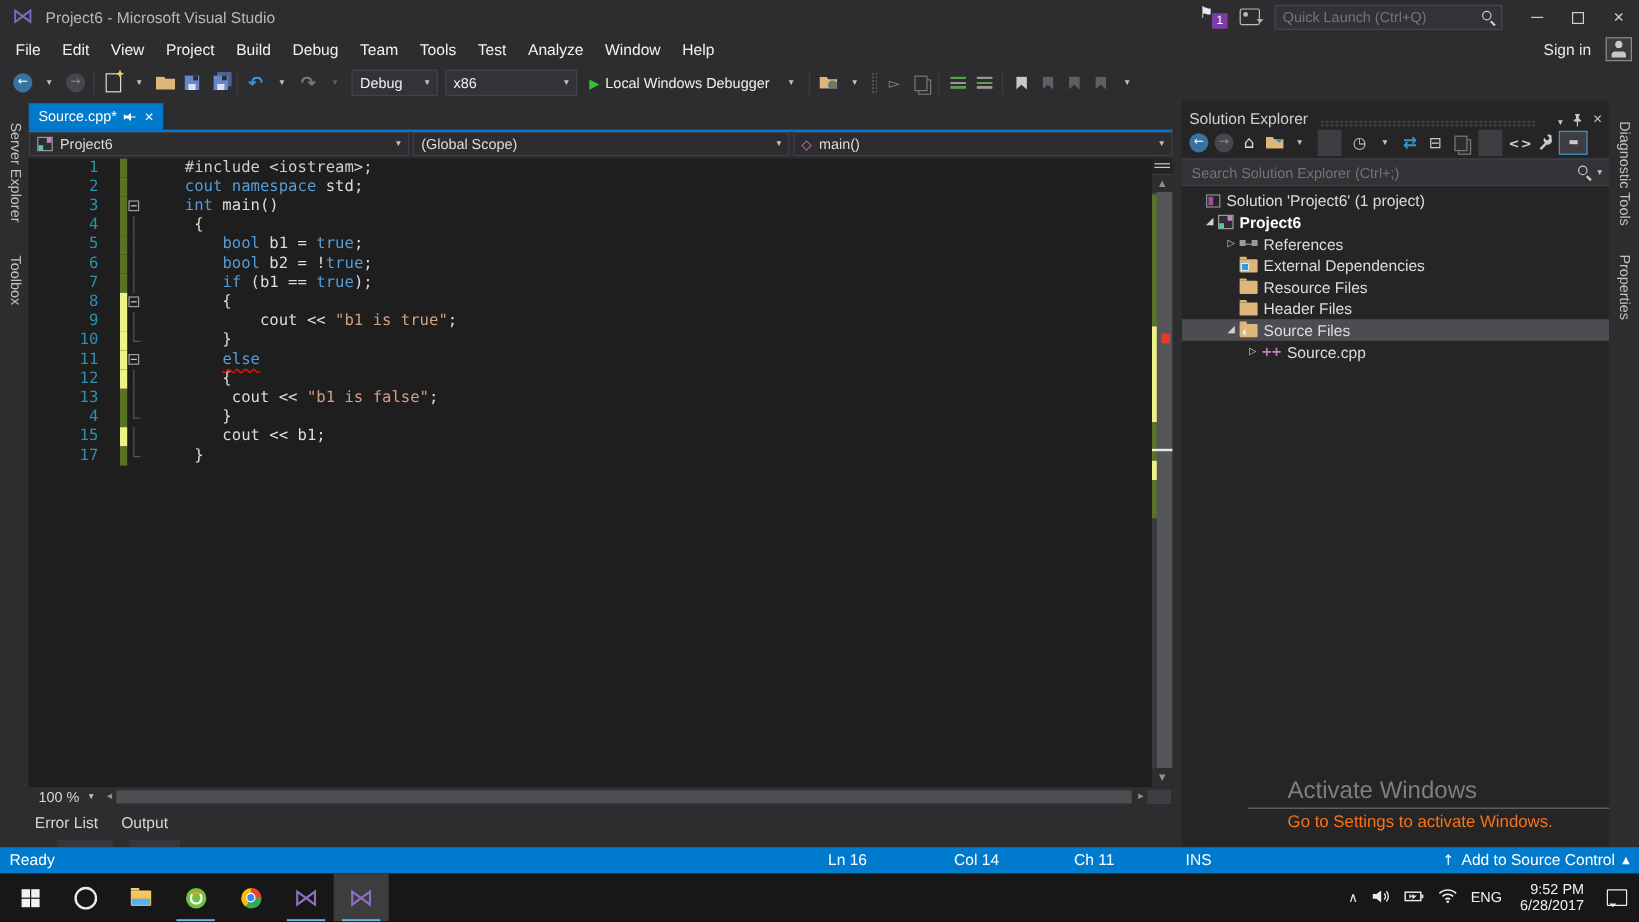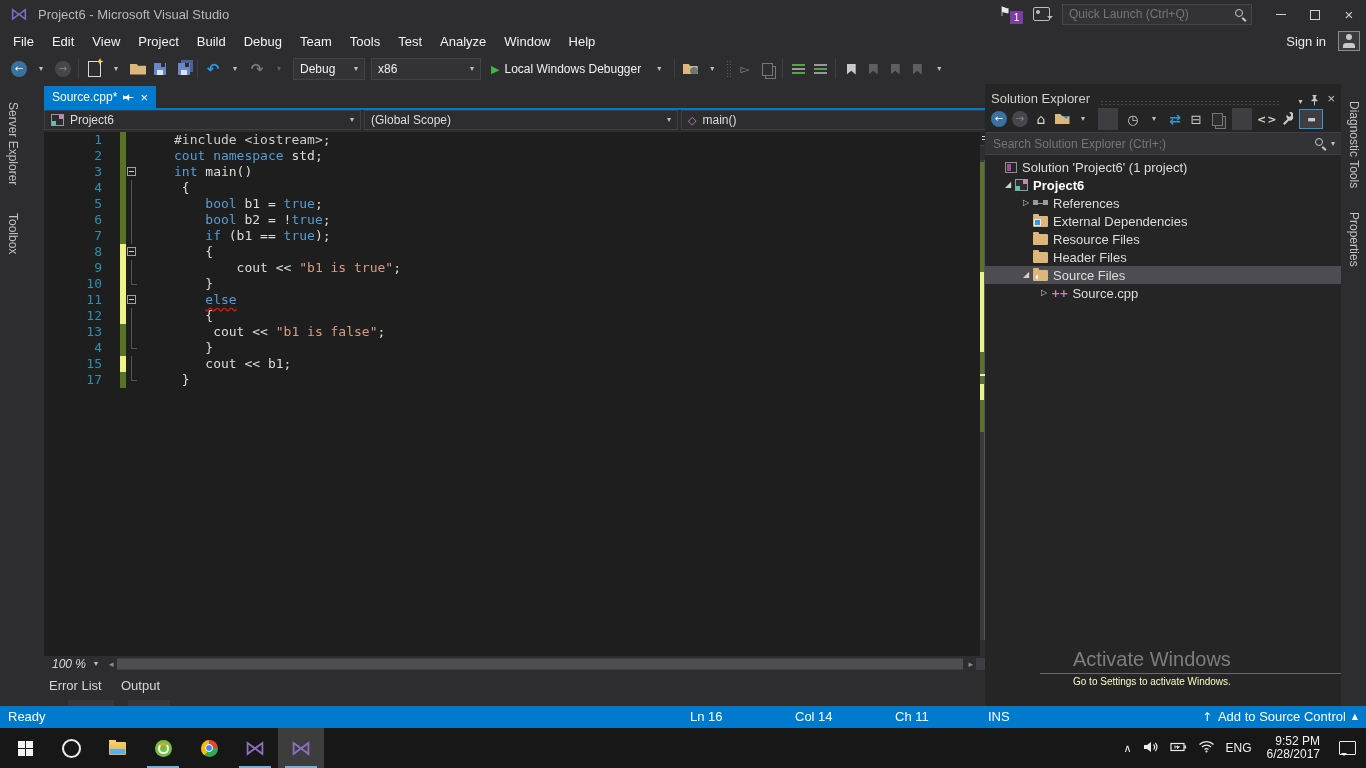--- a/index.html
+++ b/index.html
@@ -64,21 +64,21 @@
   .k-pointer{color:#8a8a8a;font-size:12px;}
   .k-copydoc{width:9px;height:11px;border:1px solid #777;position:relative;background:#2d2d30;box-shadow:3px 3px 0 -1px #2d2d30,3px 3px 0 0 #777;}
   .k-comment{width:13px;height:10px;background:linear-gradient(to bottom,#5aa14d 0 2px,transparent 2px 4px,#989898 4px 6px,transparent 6px 8px,#5aa14d 8px 10px);}
   .k-uncomment{width:13px;height:10px;background:linear-gradient(to bottom,#989898 0 2px,transparent 2px 4px,#5aa14d 4px 6px,transparent 6px 8px,#989898 8px 10px);}
   .k-bookmark{width:9px;height:11px;background:#c9c9c9;clip-path:polygon(0 0,100% 0,100% 100%,50% 65%,0 100%);}
   .dis .k-bookmark{background:#5f5f63;}
   
   .main{position:absolute;left:0;top:84px;width:1366px;height:622px;background:#2d2d30;}
   .vtab{position:absolute;width:26px;display:flex;align-items:center;justify-content:center;color:#c2c2c2;font-size:12px;writing-mode:vertical-rl;}
   
-  .egroup{position:absolute;left:44px;top:0;width:953px;height:622px;}
+  .egroup{position:absolute;left:24px;top:0;width:953px;height:622px;}
   .tabrow{position:absolute;left:0;top:2px;height:22px;display:flex;}
   .etab{background:#007acc;color:#fff;display:flex;align-items:center;gap:7px;padding:0 8px;font-size:12px;}
   .etab .pin svg{display:block;}
   .etab .tclose{font-size:13px;color:#fff;}
   .tabline{position:absolute;left:0;top:24px;width:953px;height:2px;background:#007acc;}
   .navbar{position:absolute;left:0;top:26px;width:953px;height:22px;display:flex;gap:3px;}
   .navbox{height:20px;background:#2d2d30;border:1px solid #3f3f46;display:flex;align-items:center;padding:0 6px;box-sizing:border-box;color:#dcdcdc;font-size:12px;gap:6px;}
   .navbox .spacer{flex:1;}
   .editor{position:absolute;left:0;top:48px;width:953px;height:524px;background:#1e1e1e;}
   .code-host{position:absolute;left:0;top:0;right:21px;bottom:0;overflow:hidden;}
@@ -108,21 +108,21 @@
   .vs-up{height:14px;display:flex;align-items:center;justify-content:center;color:#8f8f8f;font-size:7px;}
   .vs-track{position:absolute;left:0;right:0;top:28px;bottom:16px;background:#55565a;}
   .vs-strip{position:absolute;left:0;top:0;bottom:0;width:4px;background:#3a3a3e;}
   .smark{position:absolute;left:0;width:4px;}
   .smark.saved{background:#5a732c;}
   .smark.unsaved{background:#eef28a;}
   .smark-err{position:absolute;right:2px;width:7px;background:#e8392b;}
   .smark-caret{position:absolute;left:0;right:0;background:#e8e8e8;}
   .vs-down{position:absolute;left:0;right:0;bottom:0;height:16px;display:flex;align-items:center;justify-content:center;color:#8f8f8f;font-size:7px;}
   
-  .hrow{position:absolute;left:0;top:572px;width:953px;height:16px;display:flex;align-items:center;background:#2d2d30;font-style:italic;}
+  .hrow{position:absolute;left:0;top:572px;width:953px;height:16px;display:flex;align-items:center;background:#2d2d30;}
   .zoomctl{display:flex;align-items:center;gap:8px;padding:0 8px;color:#d8d8d8;font-size:12px;}
   .harrow{color:#8f8f8f;font-size:9px;margin:0 3px;}
   .htrack{flex:1;height:12px;background:#3e3e42;position:relative;margin-right:2px;}
   .hthumb{position:absolute;left:0;top:1px;bottom:1px;right:0;background:#4d4d52;}
   .hcorner{width:20px;height:12px;background:#3e3e42;margin-right:1px;}
   
   .btabs{position:absolute;left:0;top:588px;width:953px;height:34px;}
   .btab{position:absolute;top:6px;font-size:13px;color:#d6d6d6;}
   .bstub{position:absolute;top:28px;height:6px;background:#37373b;}
   
@@ -164,21 +164,21 @@
   .folder-icon,.external-dependencies-icon,.source-folder-icon{width:15px;height:11px;background:#dcb67a;position:relative;border-radius:1px;}
   .folder-icon::before,.external-dependencies-icon::before,.source-folder-icon::before{content:"";position:absolute;left:0;top:-2px;width:6px;height:2px;background:#dcb67a;border-radius:1px 1px 0 0;}
   .external-dependencies-icon::after{content:"";position:absolute;left:1px;bottom:1px;width:5px;height:5px;background:#2d9ce2;border:1px solid #e8e8e8;}
   .source-folder-icon::after{content:"";position:absolute;left:1px;bottom:1px;border:3px solid transparent;border-right-color:#f0f0f0;margin-left:-2px;}
   .cpp-file-icon::after{content:"++";color:#c586c0;font-weight:bold;font-size:11px;letter-spacing:-1px;font-family:"DejaVu Sans",sans-serif;}
   .method-icon{color:#c586c0;font-size:11px;}
   .pinsvg{transform:rotate(-90deg);}
   
   .wm-title{position:absolute;left:1073px;top:564px;font-size:20px;color:#7e7e7e;}
   .wm-line{position:absolute;left:1040px;top:589px;width:313px;height:1px;background:#6a6a6e;}
-  .wm-sub{position:absolute;left:1073px;top:592px;font-size:10px;color:#fef9c3;}
+  .wm-sub{position:absolute;left:1073px;top:592px;font-size:14px;color:#f97316;}
   
   .rstrip{position:absolute;left:1341px;top:0;width:25px;height:622px;background:#2d2d30;}
   
   .statusbar{position:absolute;left:0;top:706px;width:1366px;height:22px;background:#007acc;color:#fff;font-size:13px;}
   .sb-ready{position:absolute;left:8px;top:3px;}
   .sb-ln{position:absolute;left:690px;top:3px;}
   .sb-col{position:absolute;left:795px;top:3px;}
   .sb-ch{position:absolute;left:895px;top:3px;}
   .sb-ins{position:absolute;left:988px;top:3px;}
   .sb-right{position:absolute;right:8px;top:3px;display:flex;align-items:center;gap:6px;}

